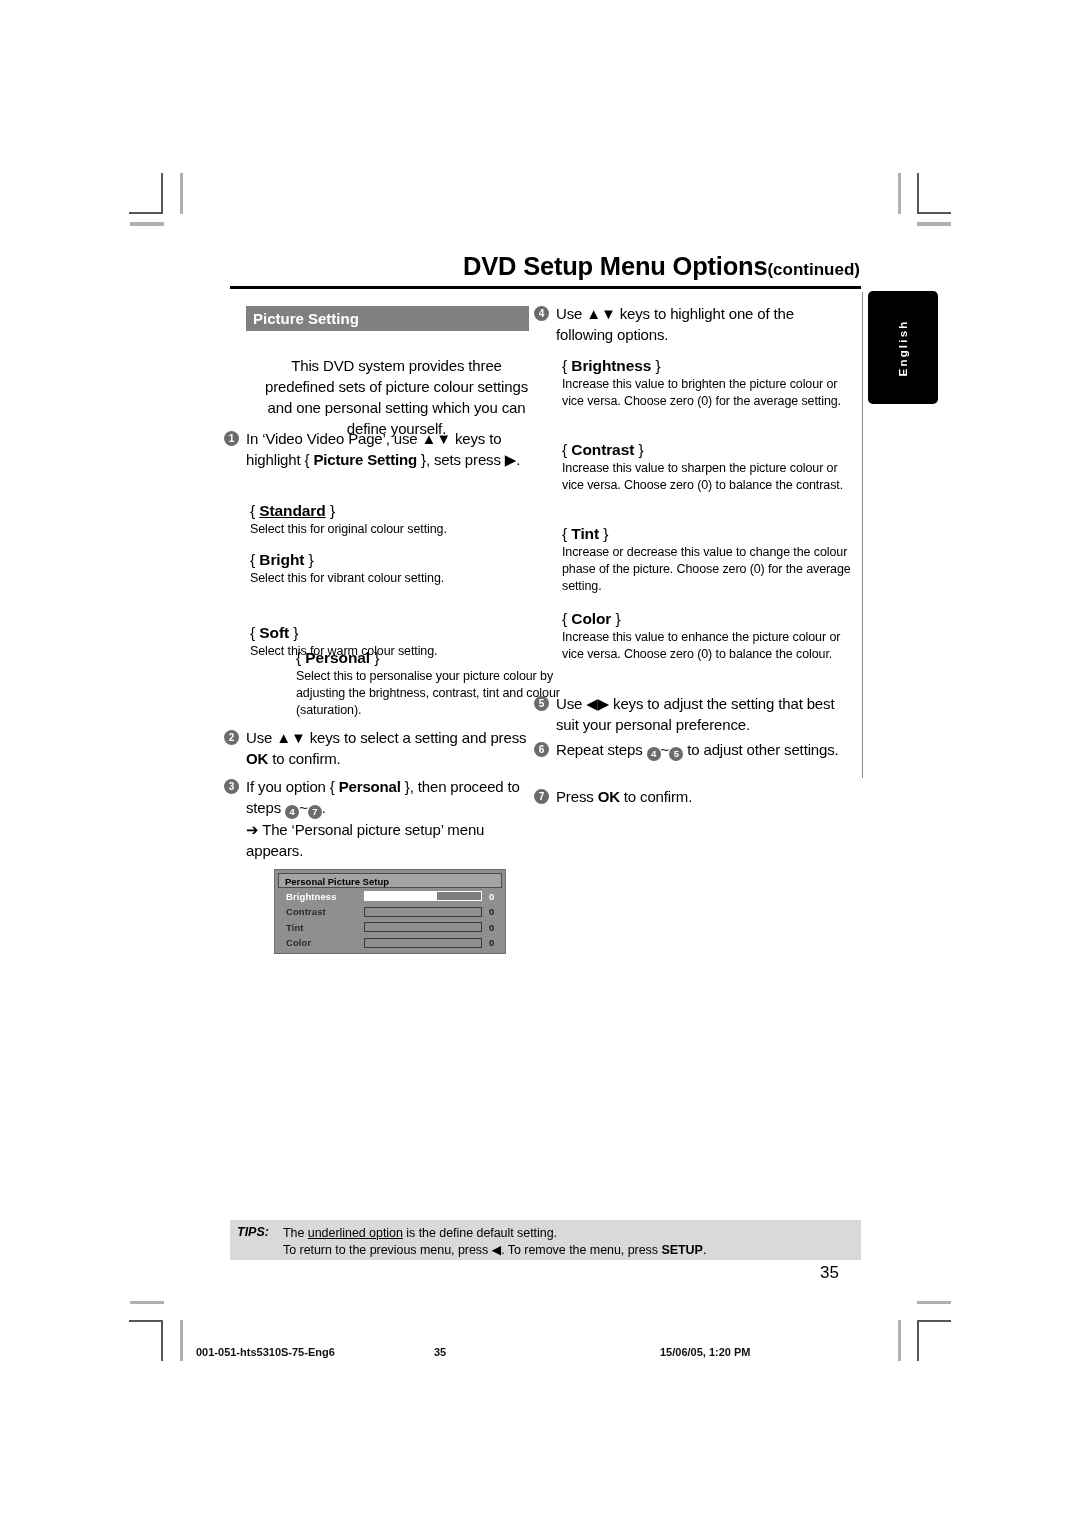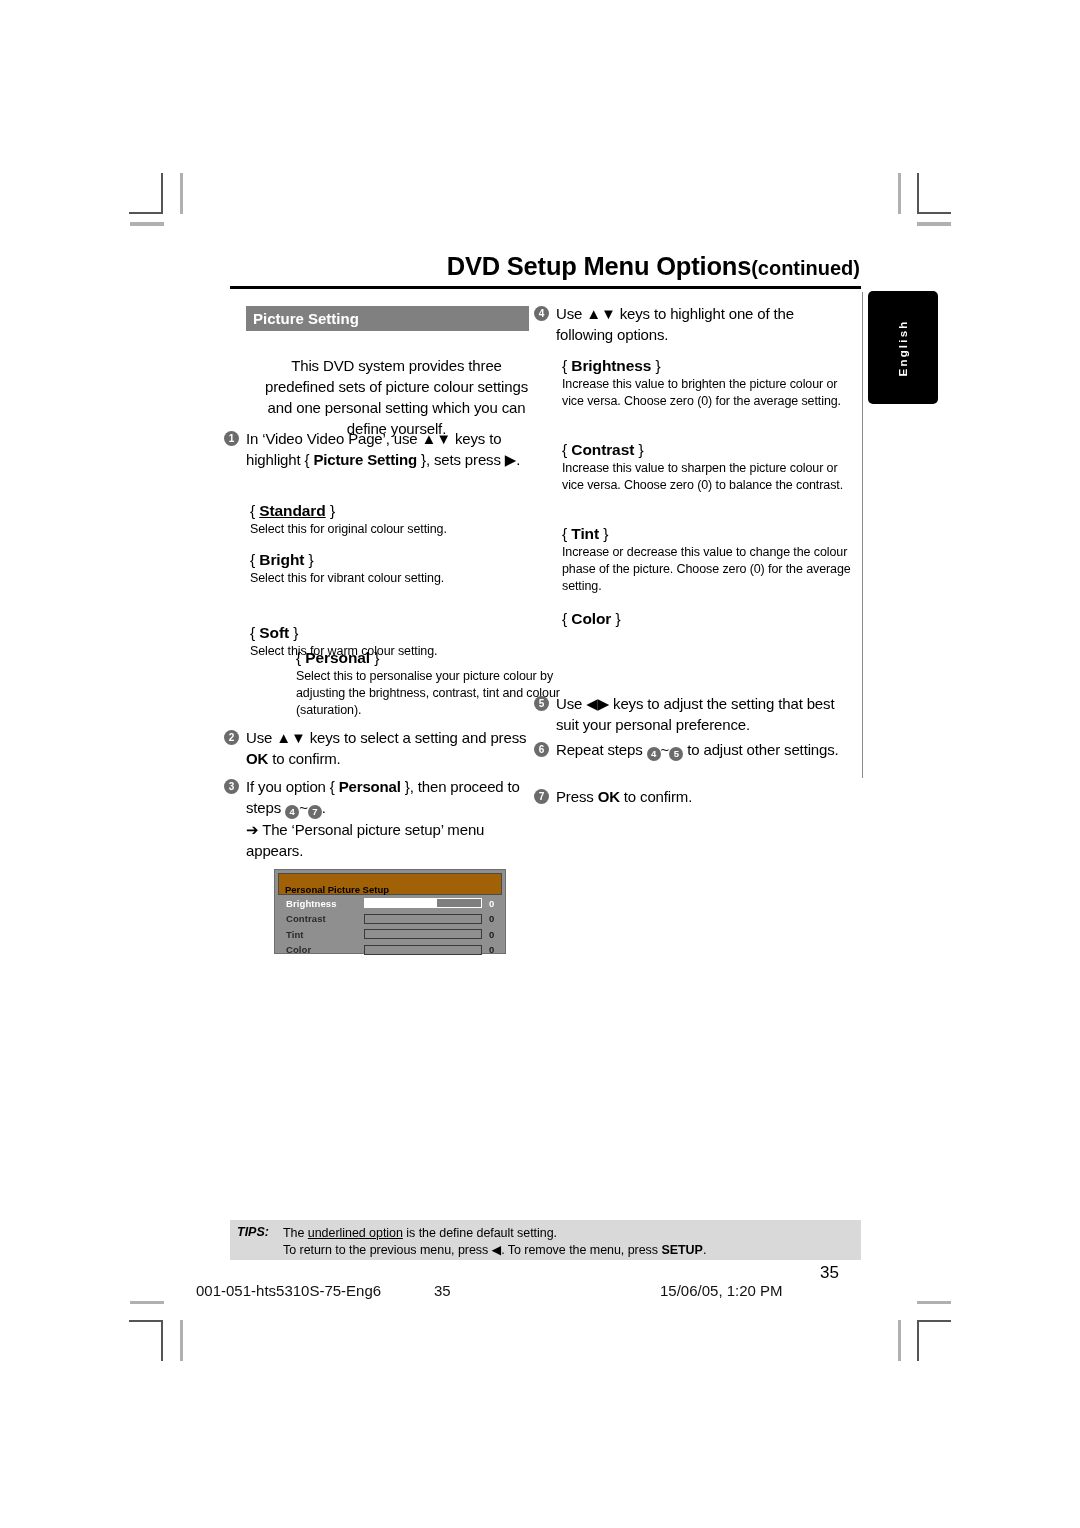--- a/index.html
+++ b/index.html
@@ -54,21 +54,21 @@
     left: 230px;
     top: 252px;
     width: 630px;
     text-align: right;
     font-size: 25.5px;
     font-weight: bold;
     letter-spacing: -0.2px;
     white-space: nowrap;
   }
   #chapter-title .cont {
-    font-size: 20px;
+    font-size: 17px;
     font-weight: bold;
     letter-spacing: 0;
   }
   #header-rule {
     position: absolute;
     left: 230px;
     top: 286px;
     width: 631px;
     height: 2.5px;
     background: #000;
@@ -185,28 +185,28 @@
     left: 274px;
     top: 869px;
     width: 232px;
     height: 85px;
     background: #8f8f8f;
     border: 1px solid #6e6e6e;
     box-sizing: border-box;
     padding: 3px;
   }
   #osd-title {
-    background: #a16207;
+    background: #a3a3a3;
     color: #000;
     font-size: 9.5px;
     font-weight: bold;
-    padding: 10px 4px 2px 6px;
+    padding: 2px 4px 2px 6px;
     border: 1px solid #4a4a4a;
     box-sizing: border-box;
-    height: 22px;
+    height: 15px;
     line-height: 11px;
   }
   .osd-row {
     display: flex;
     align-items: center;
     height: 14.5px;
     margin-top: 1px;
     padding-left: 8px;
   }
   .osd-label {
@@ -275,24 +275,25 @@
     position: absolute;
     left: 820px;
     top: 1263px;
     font-size: 17px;
     font-weight: normal;
   }
 
   
   .footer-txt {
     position: absolute;
-    top: 1282px;
-    font-size: 15px;
+    top: 1346px;
+    font-size: 11px;
     color: #111;
     white-space: nowrap;
+    font-weight: bold;
   }
   #footer-file { left: 196px; }
   #footer-page { left: 434px; }
   #footer-date { left: 660px; }
 </style>
 </head>
 <body>
 
 <div class="page">
 
@@ -447,20 +448,21 @@
       <div class="opt-head">
         <span class="brace">{ </span><span>Tint</span><span class="brace"> }</span>
       </div>
       <div class="small-text">Increase or decrease this value to change the colour phase of the picture.  Choose zero (0) for the average setting.</div>
     </div>
 
     <div class="para" style="top:305px; left:6px; width:290px;">
       <div class="opt-head">
         <span class="brace">{ </span><span>Color</span><span class="brace"> }</span>
       </div>
+      <div class="small-text">Increase this value to enhance the picture colour or vice versa. Choose zero (0) to balance the colour.</div>
     </div>
 
     <div class="para" style="top:390px; left:0; width:290px;">
       <span class="bullet" style="left:-22px; top:3px;">5</span>
       <div class="step-body body-text" style="left:0; width:283px;">Use ◀▶  keys to adjust the setting that best suit your personal preference.</div>
     </div>
 
     <div class="para" style="top:436px; left:0; width:290px;">
       <span class="bullet" style="left:-22px; top:3px;">6</span>
       <div class="step-body body-text" style="left:0; width:283px;">

